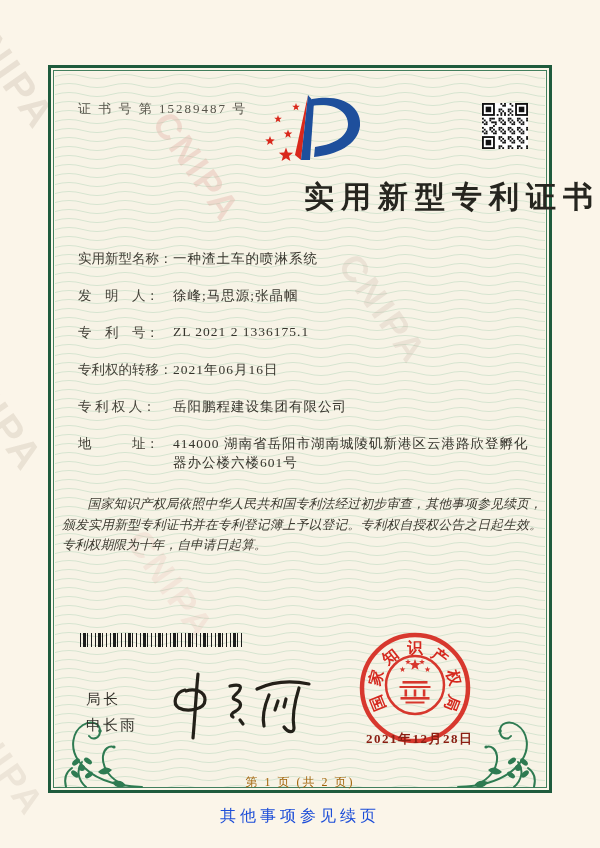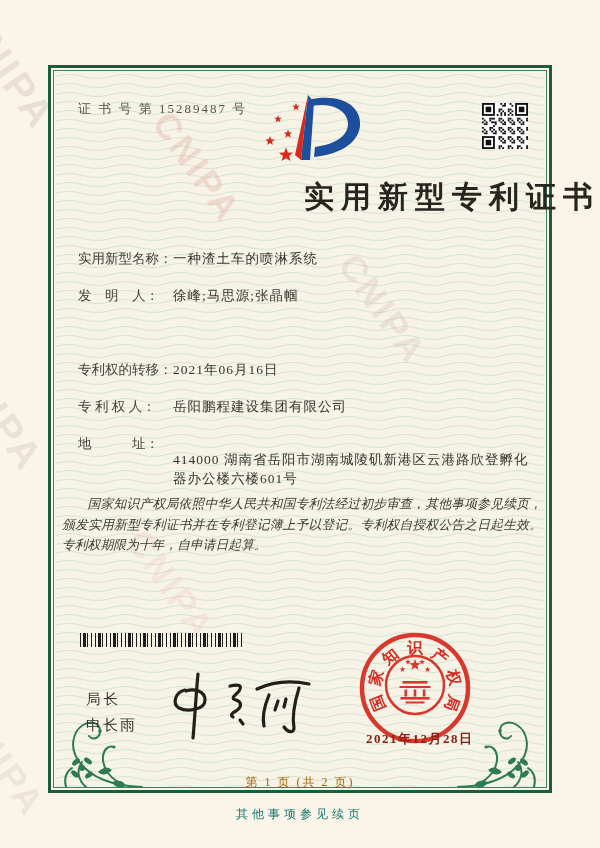--- a/index.html
+++ b/index.html
@@ -32,42 +32,42 @@
   
   .abs{position:absolute;z-index:4;}
   .cert-no{left:78px;top:100px;font-size:13px;letter-spacing:2px;color:#56544a;}
   .logo{left:256px;top:92px;}
   .qr{left:482px;top:103px;}
   .title{left:0;right:0;top:177px;margin:0;text-align:right;font-size:30px;
          font-weight:bold;letter-spacing:7px;color:#26251f;}
   .row{left:78px;width:470px;font-size:13.5px;color:#403e34;}
   .lbl{display:inline-block;width:95px;vertical-align:top;color:#45433a;}
   .val{letter-spacing:1px;color:#36342c;}
-  .addr-val{display:inline-block;vertical-align:top;line-height:18.5px;margin-top:16px;}
+  .addr-val{display:inline-block;vertical-align:top;line-height:18.5px;}
   .grant2{position:absolute;left:312px;top:0;}
   .grant2 .lbl{width:92px;}
   .paras{left:62px;top:494px;width:480px;font-size:12.8px;line-height:20.5px;
          font-style:italic;color:#3c3a30;text-align:justify;}
   .paras p{margin:0;text-indent:2em;}
   .barcode{left:80px;top:633px;width:163px;height:14px;
     background:repeating-linear-gradient(90deg,
       #1d1d1d 0,#1d1d1d 1.5px,transparent 1.5px,transparent 3px,
       #1d1d1d 3px,#1d1d1d 6px,transparent 6px,transparent 7px,
       #1d1d1d 7px,#1d1d1d 8px,transparent 8px,transparent 11px,
       #1d1d1d 11px,#1d1d1d 12.5px,transparent 12.5px,transparent 15px);}
   .officer-title{left:86px;top:690px;font-size:14.5px;letter-spacing:3px;color:#35332c;font-family:Liberation Serif, serif;}
   .officer-name{left:86px;top:716px;font-size:15px;letter-spacing:2px;color:#35332c;}
   .signature{left:152px;top:660px;}
   .seal{left:358px;top:631px;}
   .seal-date{left:366px;top:730px;font-size:13px;font-weight:bold;letter-spacing:1.5px;
              color:#8a1e12;z-index:5;}
   .page-no{left:0;right:0;top:774px;text-align:center;font-size:12px;
            letter-spacing:2px;color:#a16207;}
-  .footer-note{left:0;right:0;top:806px;text-align:center;font-size:12px;
-           letter-spacing:4px;color:#0f766e;}
+  .footer-note{left:0;right:0;top:806px;text-align:center;font-size:16px;
+           letter-spacing:4px;color:#1d4ed8;}
 </style>
 </head>
 <body>
 
 <div class="page">
 
   <div class="wm wm1">CNIPA</div>
   <div class="wm wm2">CNIPA</div>
   <div class="wm wm3">CNIPA</div>
   <div class="wm wm4">CNIPA</div>
@@ -302,20 +302,23 @@
   </svg>
 
   <h1 class="abs title">实用新型专利证书</h1>
 
   <div class="abs row" style="top:250px">
     <span class="lbl">实用新型名称：</span><span class="val">一种渣土车的喷淋系统</span>
   </div>
   <div class="abs row" style="top:287px">
     <span class="lbl">发　明　人：</span><span class="val">徐峰;马思源;张晶帼</span>
   </div>
+  <div class="abs row" style="top:324px">
+    <span class="lbl">专　利　号：</span><span class="val">ZL 2021 2 1336175.1</span>
+  </div>
   <div class="abs row" style="top:361px">
     <span class="lbl">专利权的转移：</span><span class="val">2021年06月16日</span>
   </div>
   <div class="abs row" style="top:398px">
     <span class="lbl">专 利 权 人：</span><span class="val">岳阳鹏程建设集团有限公司</span>
   </div>
   <div class="abs row" style="top:435px">
     <span class="lbl">地　　　址：</span><span class="addr-val"><span class="val" style="display:block">414000 湖南省岳阳市湖南城陵矶新港区云港路欣登孵化</span><span class="val" style="display:block">器办公楼六楼601号</span></span>
   </div>
 

